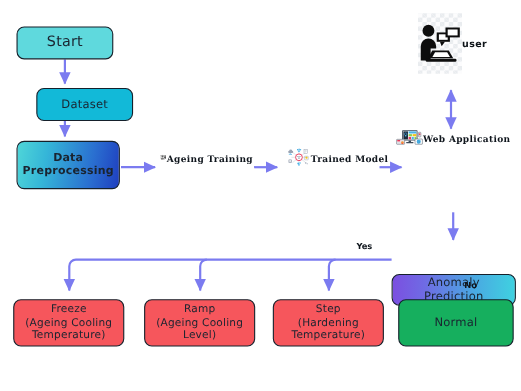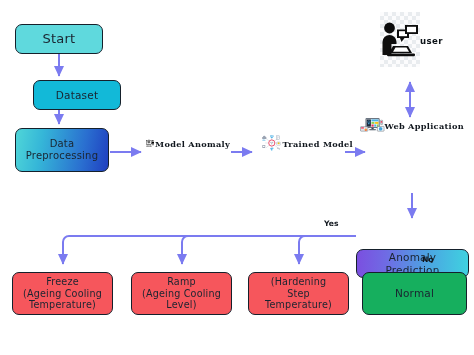--- a/index.html
+++ b/index.html
@@ -24,21 +24,21 @@
     color:#1a2430;
     line-height:1.22;
     letter-spacing:.2px;
   }
   .node span{display:block;padding:0 3px;}
 
   #node-start{left:15px;top:24px;width:88px;height:30px;background:#5fd9dd;font-size:13px;}
   #node-dataset{left:15px;top:80px;width:88px;height:30px;background:#12b9d8;font-size:10.5px;margin-left:18px;}
   #node-preproc{left:15px;top:128px;width:94px;height:44px;
      background:linear-gradient(100deg,#4fd6d8 0%,#35b6d8 28%,#2a6fd0 72%,#1f3fc0 100%);
-     font-size:10px;}
+     font-size:10px;font-weight:bold;}
   #node-anomaly{left:356px;top:222px;width:113px;height:29px;
      background:linear-gradient(92deg,#7b4fe0 0%,#6f6be4 26%,#4aa8e2 66%,#3fd2e0 100%);
      font-size:10.5px;margin-top:27px;}
   #node-freeze{left:12px;top:272px;width:101px;height:43px;background:#f6565c;font-size:9.6px;}
   #node-ramp{left:131px;top:272px;width:101px;height:43px;background:#f6565c;font-size:9.6px;}
   #node-step{left:248px;top:272px;width:101px;height:43px;background:#f6565c;font-size:9.6px;}
   #node-normal{left:362px;top:272px;width:105px;height:43px;background:#16af5e;font-size:10.5px;}
 
   .icon-block{position:absolute;display:flex;flex-direction:row;align-items:center;}
   .icon-caption{
@@ -138,22 +138,22 @@
 <div class="node" id="node-ramp">
   <span>
     <span>Ramp</span>
     <span>(Ageing Cooling</span>
     <span>Level)</span>
   </span>
 </div>
 
 <div class="node" id="node-step">
   <span>
+    <span>Step</span>
     <span>(Hardening</span>
-    <span>Step</span>
     <span>Temperature)</span>
   </span>
 </div>
 
 <div class="node" id="node-normal">
   <span>Normal</span>
 </div>
 
 <div class="edge-label" id="label-yes">Yes</div>
 <div class="edge-label" id="label-no">No</div>
@@ -183,21 +183,21 @@
     <rect x="40" y="28" width="9" height="2.4" fill="#b9bcc1"></rect>
     <g fill="#000">
       <circle cx="7" cy="36" r="3.1"></circle>
         <path d="M2,46 a5,5 0 0 1 10,0 z"></path>
       <circle cx="19" cy="36" r="3.1"></circle>
         <path d="M14,46 a5,5 0 0 1 10,0 z"></path>
       <circle cx="31" cy="36" r="3.1"></circle>
         <path d="M26,46 a5,5 0 0 1 10,0 z"></path>
     </g>
   </svg>
-  <div class="icon-caption">Model Anomaly</div>
+  <div class="icon-caption">Ageing Training</div>
 </div>
 
 <div class="icon-block" id="icon-trained">
   <svg width="66" height="50" viewBox="0 0 66 50">
     <g stroke="#b9bec9" stroke-width="1.1">
       <line x1="33" y1="25" x2="15" y2="11"></line>
         <line x1="33" y1="25" x2="33" y2="8"></line>
       <line x1="33" y1="25" x2="52" y2="11"></line>
         <line x1="33" y1="25" x2="12" y2="25"></line>
       <line x1="33" y1="25" x2="55" y2="25"></line>

